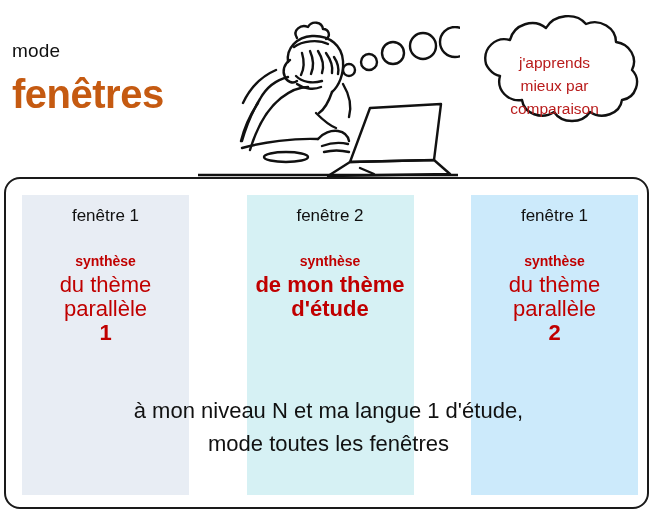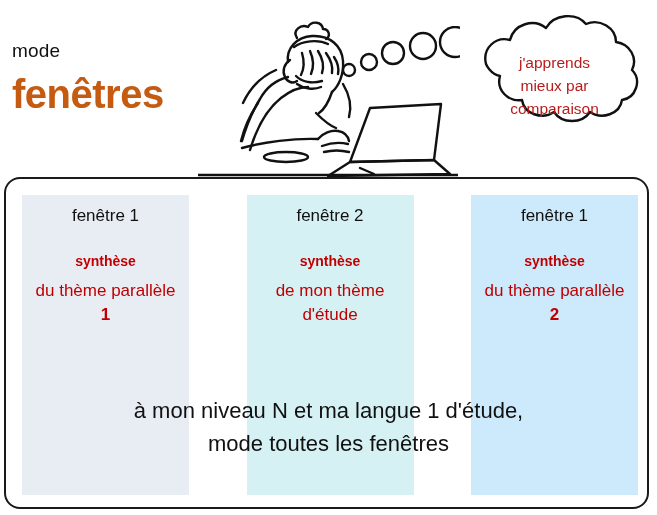--- a/index.html
+++ b/index.html
@@ -113,22 +113,22 @@
     line-height: 22px;
   }
   .col-synth {
     margin-top: 22px;
     font-size: 14px;
     font-weight: bold;
     color: #C00000;
     line-height: 24px;
   }
   .col-sub {
-    margin-top: 6px;
-    font-size: 17px;
+    margin-top: 0;
+    font-size: 22px;
     color: #C00000;
     line-height: 24px;
     padding: 0 4px;
   }
   .col-sub b { font-weight: bold; }
 
   
   #footer-lines {
     position: absolute;
     left: 0;
@@ -236,21 +236,21 @@
       <div class="col-synth" style="color: rgb(192, 0, 0);">synthèse</div>
       <div class="col-sub" style="color: rgb(192, 0, 0);">
         <span>du thème parallèle</span><br>
         <b>1</b>
       </div>
     </div>
 
     <div class="window-col col-2" style="background: rgb(214, 241, 244); text-align: center;">
       <div class="col-title">fenêtre 2</div>
       <div class="col-synth" style="color: rgb(192, 0, 0);">synthèse</div>
-      <div class="col-sub" style="color: rgb(192, 0, 0);">
+      <div class="col-sub" style="color: rgb(192, 0, 0); font-weight: bold;">
         <span>de mon thème</span><br>
         <span>d'étude</span>
       </div>
     </div>
 
     <div class="window-col col-3" style="background: rgb(204, 234, 251);">
       <div class="col-title">fenêtre 1</div>
       <div class="col-synth" style="color: rgb(192, 0, 0);">synthèse</div>
       <div class="col-sub" style="color: rgb(192, 0, 0);">
         <span>du thème parallèle</span><br>

